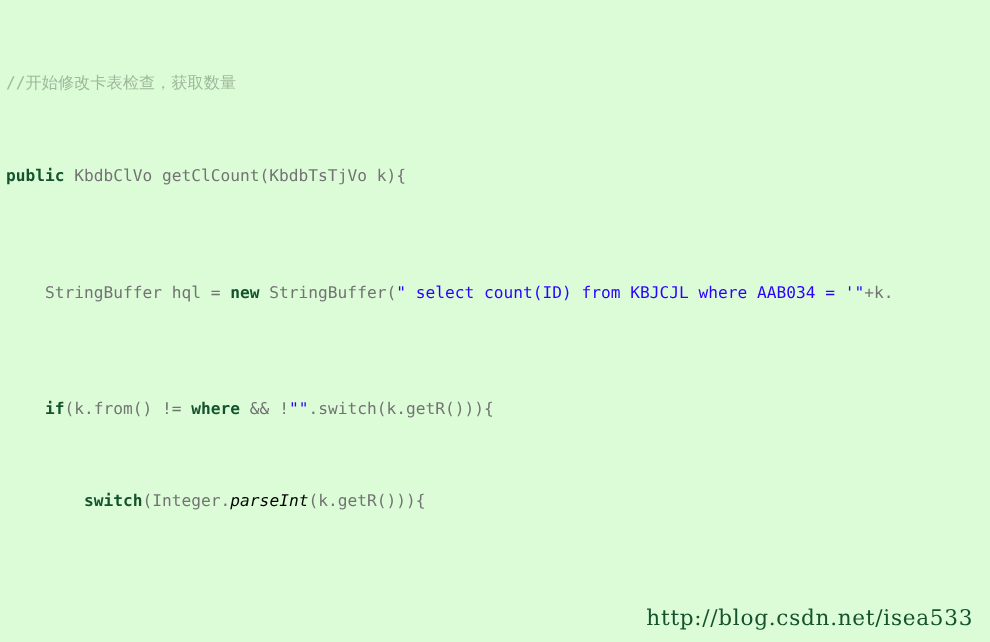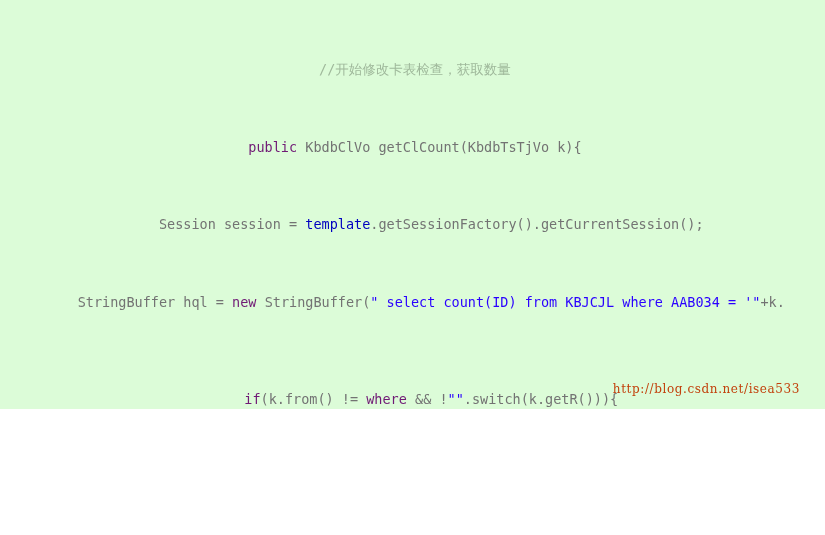--- a/index.html
+++ b/index.html
@@ -3,72 +3,70 @@
 <meta charset="utf-8">
 <style>
   html, body {
     margin: 0;
     padding: 0;
     background: #ffffff;
   }
   #editor {
     position: relative;
     width: 825px;
-    height: 409px;
+    height: 535px;
     background: #dcfcd8;
     overflow: hidden;
     font-family: "DejaVu Sans Mono", "Liberation Mono", monospace;
     font-size: 13.5px;
     line-height: 19.4px;
     white-space: pre;
     color: #000000;
-    text-align: center;
   }
   #code {
     position: absolute;
     left: 0;
     top: 0;
     width: 825px;
     padding-top: 2px;
   }
   .line {
     height: 19.4px;
     padding-left: 5px;
     white-space: pre;
     overflow: visible;
   }
   
-  .kw   { color: #701a75; font-weight: normal; }
+  .kw   { color: #14532d; font-weight: bold; }
   .cmt  { color: #9fb89b; }
   .str  { color: #2a00ff; }
   .fld  { color: #0000c0; }
   .stat { color: #000000; font-style: italic; }
   .pl   { color: #737373; }
   #watermark {
     position: absolute;
-    right: 25px;
+    right: 14px;
     bottom: 10px;
     font-family: "DejaVu Serif", "Liberation Serif", serif;
-    font-size: 12px;
+    font-size: 18px;
     letter-spacing: 0.6px;
-    color: #c2410c;
+    color: #14532d;
     white-space: pre;
   }
 </style>
 </head>
 <body>
 
 <div id="editor">
   <div id="code">
 
     <div class="line"><span class="cmt">//开始修改卡表检查，获取数量</span></div>
 
     <div class="line"><span class="kw">public</span><span class="pl"> KbdbClVo getClCount(KbdbTsTjVo k){</span></div>
 
-    <div class="line"><span class="pl">    Session session = </span><span class="fld">template</span><span class="pl">.getSessionFactory().getCurrentSession();</span></div>
 
     <div class="line"><span class="pl">    StringBuffer hql = </span><span class="kw">new</span><span class="pl"> StringBuffer(</span><span class="str">" select count(ID) from KBJCJL where AAB034 = '"</span><span class="pl">+k.</span></div>
 
 
     <div class="line"><span class="pl">    </span><span class="kw">if</span><span class="pl">(k.from() != </span><span class="kw">where</span><span class="pl"> &amp;&amp; !</span><span class="str">""</span><span class="pl">.switch(k.getR())){</span></div>
 
     <div class="line"><span class="pl">        </span><span class="kw">switch</span><span class="pl">(Integer.</span><span class="stat">parseInt</span><span class="pl">(k.getR())){</span></div>
 
     
     

